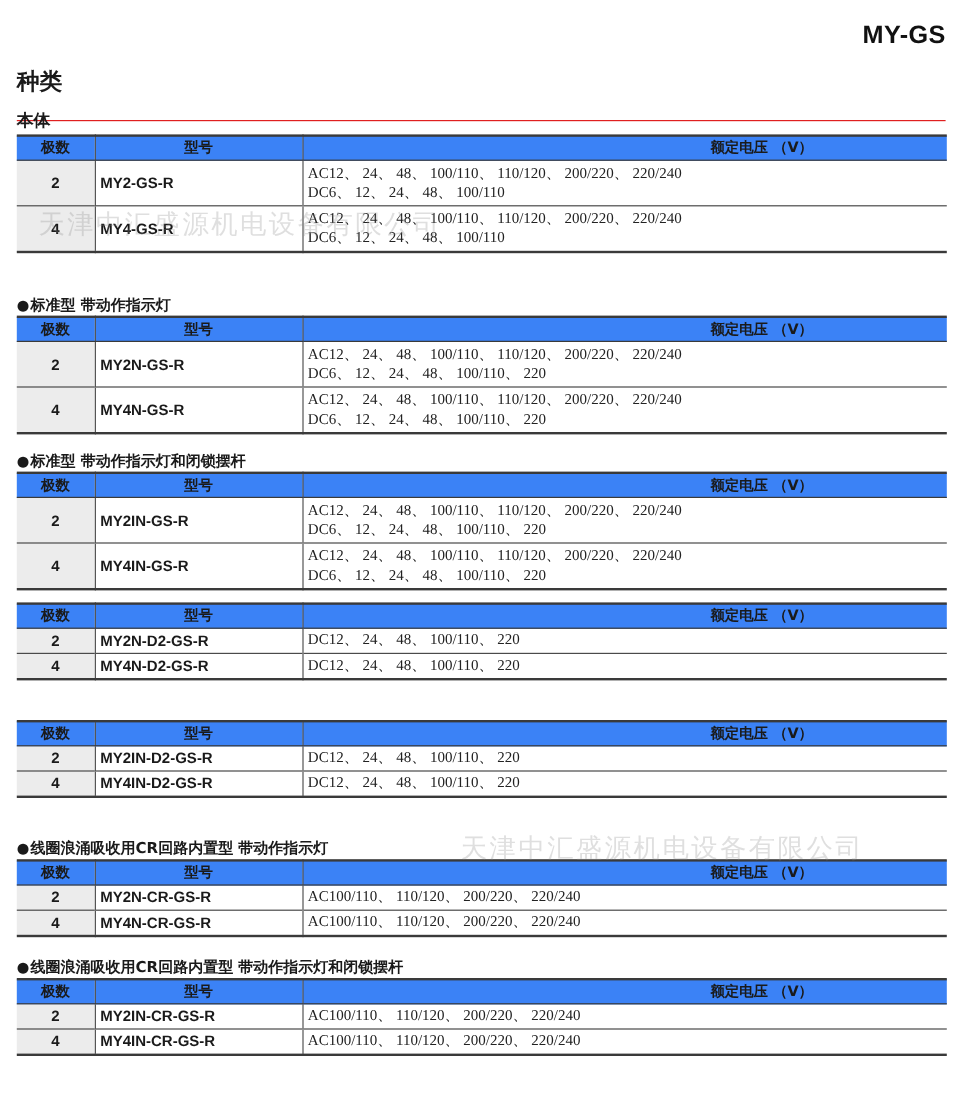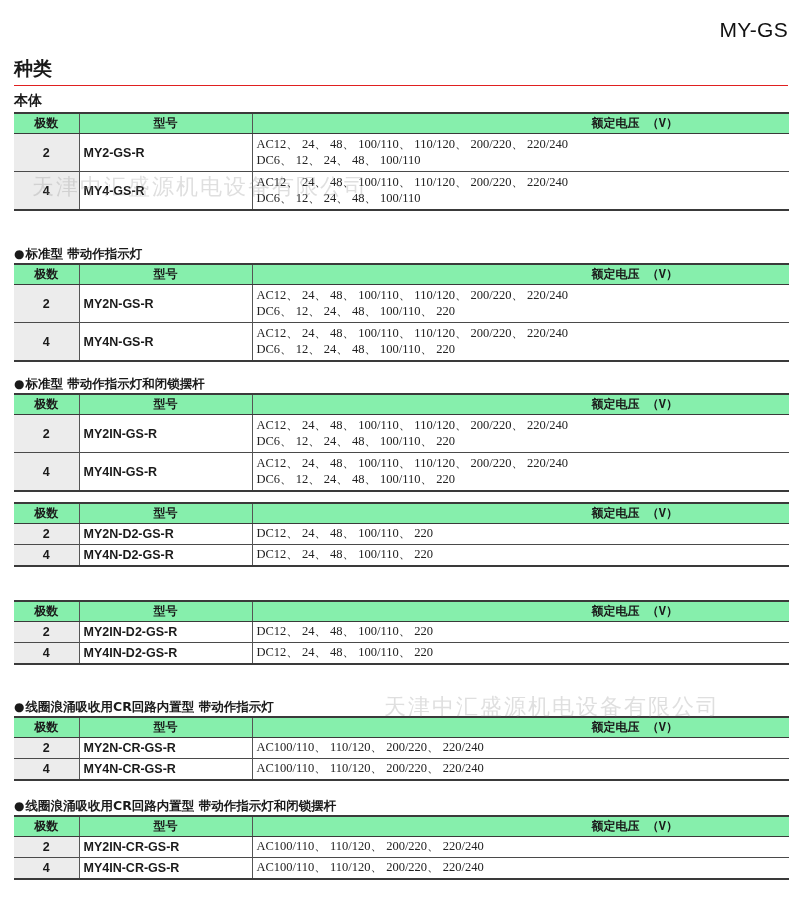--- a/index.html
+++ b/index.html
@@ -3,46 +3,46 @@
   <meta charset="utf-8">
   <style>
     html, body { margin: 0; padding: 0; background: #ffffff; }
     body {
       width: 800px; height: 915px; position: relative; overflow: hidden;
       font-family: "DejaVu Sans", "Liberation Sans", sans-serif;
       color: #1a1a1a;
     }
     .doc-code {
       position: absolute; right: 12px; top: 18px;
-      font-family: "Liberation Sans", sans-serif; font-weight: normal;
+      font-family: "Liberation Sans", sans-serif; font-weight: bold;
       font-size: 21px; letter-spacing: 0.3px; color: #111;
     }
     .section-title {
       position: absolute; left: 14px; top: 56px; width: 774px;
-      font-size: 19px; font-weight: bold; padding-bottom: 5px;
+      font-size: 19px; font-weight: bold; padding-bottom: 20px;
       border-bottom: 1.5px solid #e02020; line-height: 24px;
     }
     .sub-title {
       position: absolute; left: 14px; top: 92px;
       font-size: 14px; font-weight: bold;
     }
     .group { position: absolute; left: 14px; width: 775px; }
     .group-title {
       font-size: 12.5px; font-weight: bold; height: 19px; line-height: 19px;
       white-space: nowrap;
     }
     .group-title .bullet { font-size: 12px; margin-right: 1px; }
     table {
       width: 775px; border-collapse: collapse; table-layout: fixed;
       border-top: 2px solid #3a3a3a; border-bottom: 2px solid #3a3a3a;
     }
     col.c1 { width: 65px; } col.c2 { width: 173px; } col.c3 { width: 537px; }
     th {
-      background: #86efac; font-size: 12px; font-weight: bold; height: 19px;
-      padding: 0; border-bottom: 1.5px solid #3a3a3a; font-family: Liberation Mono, monospace;
+      background: #3b82f6; font-size: 12px; font-weight: bold; height: 19px;
+      padding: 0; border-bottom: 1.5px solid #3a3a3a;
     }
     th.c1 { border-right: 1px solid #555; }
     th.c2 { border-right: 1px solid #555; }
     th.c3 { text-align: center; padding-left: 228px; }
     td { padding: 0; font-size: 12px; vertical-align: middle; }
     td.pole {
       background: #ececec; text-align: center; font-weight: bold;
       font-family: "Liberation Sans", sans-serif; font-size: 12.5px;
       border-right: 1px solid #555;
     }

